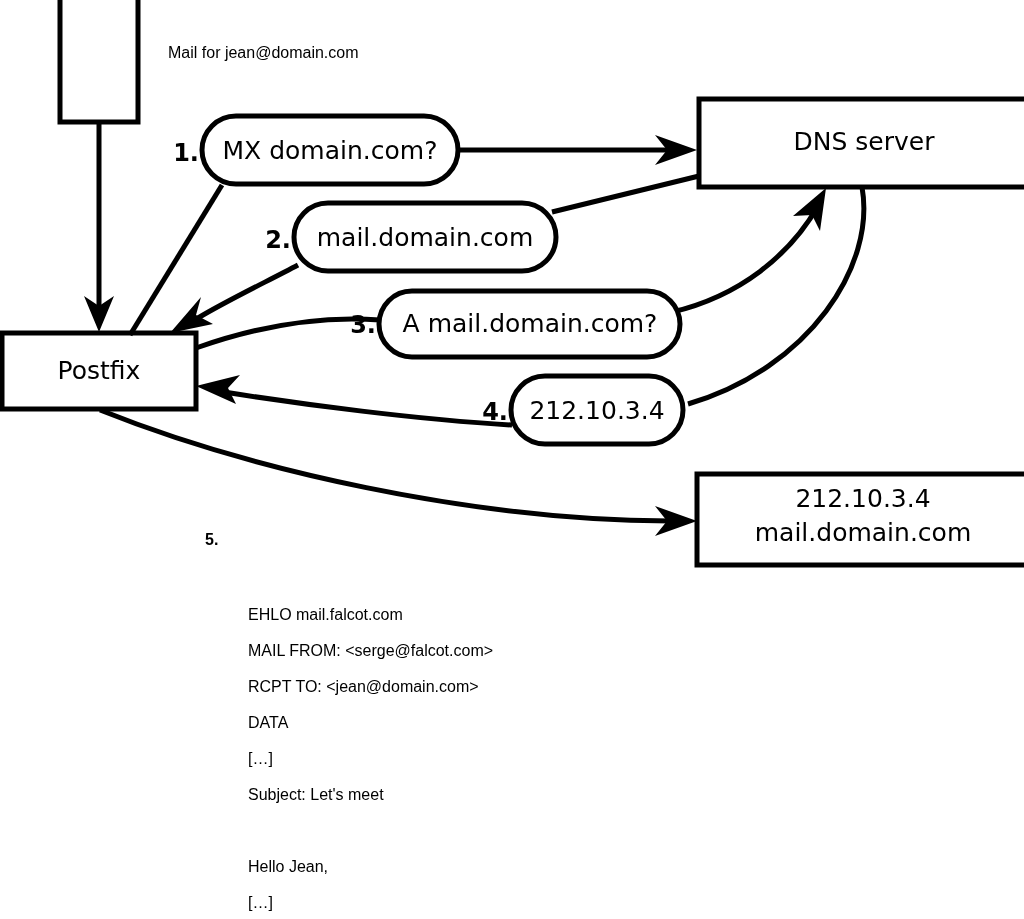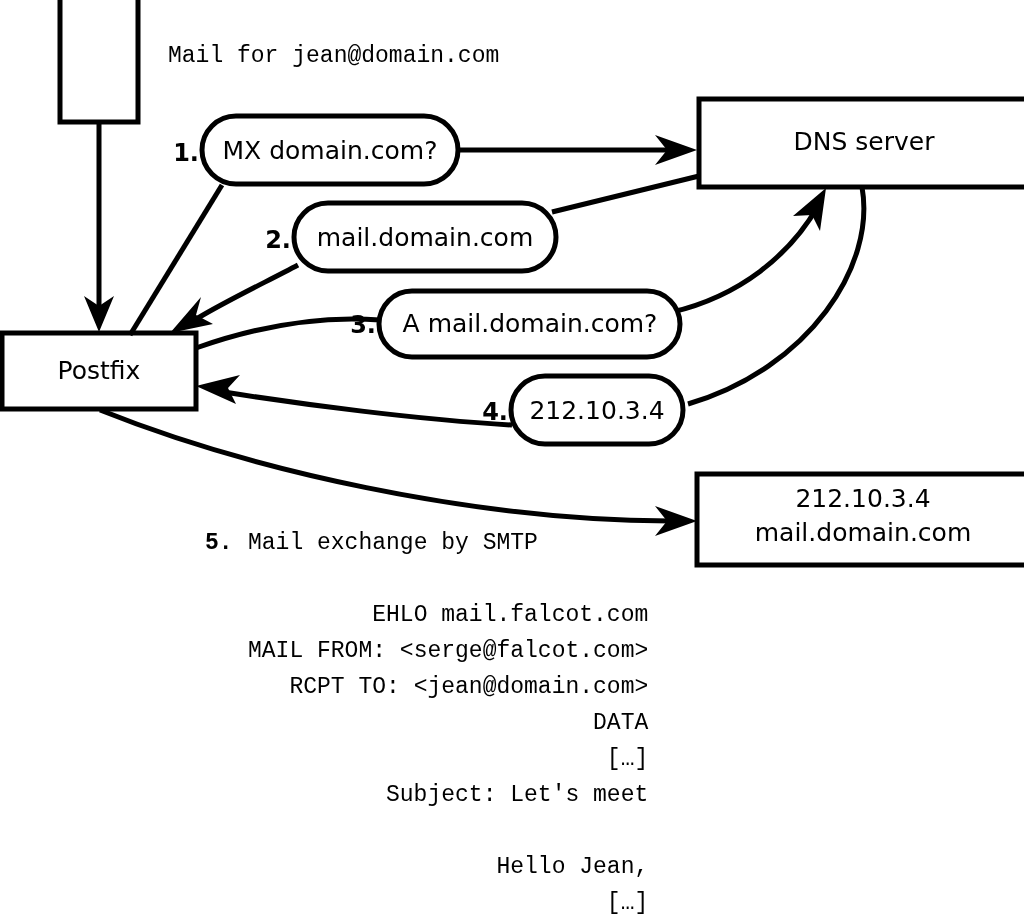--- a/index.html
+++ b/index.html
@@ -62,26 +62,25 @@
   .step-num {
     font-family: "DejaVu Sans", "Liberation Sans", sans-serif;
     font-size: 24px;
     font-weight: bold;
     fill: #000000;
     text-anchor: end;
     dominant-baseline: middle;
   }
   .caption-text {
     position: absolute;
-    font-family: Liberation Mono, monospace;
-    font-size: 23px;
+    font-family: Liberation Sans, sans-serif;
+    font-size: 16px;
     color: #000000;
     white-space: pre;
     line-height: 1.0;
-    text-align: right;
   }
   #header-caption {
     left: 168px;
     top: 45px;
   }
   #smtp-step-num {
     left: 205px;
     top: 532px;
     font-weight: bold;
   }
@@ -156,21 +155,20 @@
 
     <path class="edge" d="M 100 410 C 250 470 470 520 670 521"></path>
     <polygon class="arrowhead" points="697,521 655,506 667,521 655,536"></polygon>
 
   </svg>
 
   <div class="caption-text" id="header-caption">Mail for jean@domain.com</div>
 
   <div class="caption-text" id="smtp-step-num">5.</div>
 
-  <div class="caption-text" id="smtp-step-label">Mail exchange by SMTP</div>
 
   <div class="caption-text" id="smtp-transcript">EHLO mail.falcot.com
 MAIL FROM: &lt;serge@falcot.com&gt;
 RCPT TO: &lt;jean@domain.com&gt;
 DATA
 […]
 Subject: Let's meet
 
 Hello Jean,
 […]

